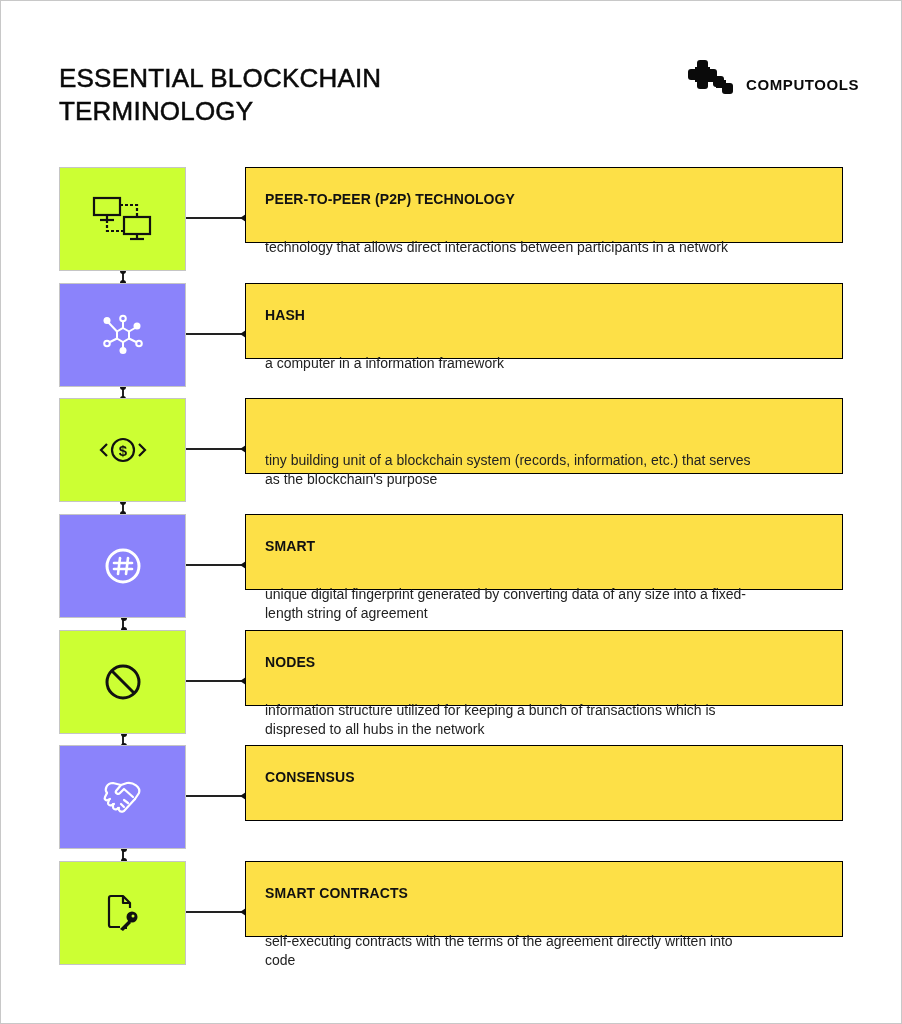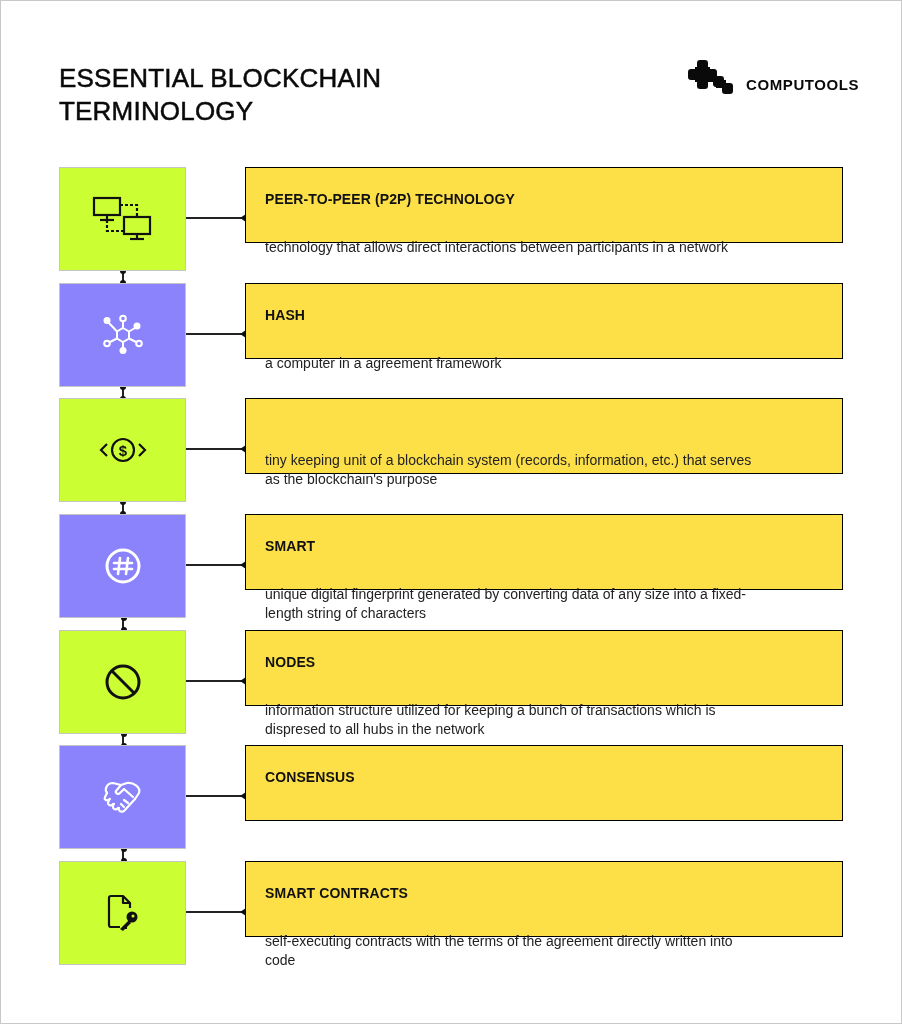--- a/index.html
+++ b/index.html
@@ -111,58 +111,58 @@
       <g fill="#fff">
         <circle cx="6" cy="7.5" r="3.5"></circle>
         <circle cx="36" cy="13" r="3.5"></circle>
         <circle cx="22" cy="37.5" r="3.5"></circle>
       </g>
     </svg>
   </div>
   <div class="link"></div>
   <div class="card">
     <div class="card-title">HASH</div>
-    <div class="card-desc">a computer in a agreement framework</div>
+    <div class="card-desc">a computer in a information framework</div>
   </div>
 </div>
 
 <div class="row" style="top:398px;">
   <div class="icon-box lime">
     <svg width="48" height="34" viewBox="0 0 48 34">
       <g fill="none" stroke="#111" stroke-width="2.2">
         <circle cx="24" cy="17" r="11"></circle>
         <path d="M8 11 L2 17 L8 23"></path>
         <path d="M40 11 L46 17 L40 23"></path>
         <path d="M13 17 H2" stroke-width="0"></path>
       </g>
       <text x="24" y="22.5" text-anchor="middle" font-family="Liberation Sans, sans-serif" font-size="15" font-weight="700" fill="#111">$</text>
     </svg>
   </div>
   <div class="link"></div>
   <div class="card">
-    <div class="card-desc">tiny keeping unit of a blockchain system (records, information, etc.) that serves as the blockchain's purpose</div>
+    <div class="card-desc">tiny building unit of a blockchain system (records, information, etc.) that serves as the blockchain's purpose</div>
   </div>
 </div>
 
 <div class="row" style="top:514px;">
   <div class="icon-box violet">
     <svg width="40" height="40" viewBox="0 0 40 40">
       <circle cx="20" cy="20" r="16" fill="none" stroke="#fff" stroke-width="3"></circle>
       <g stroke="#fff" stroke-width="2.6" stroke-linecap="round">
         <line x1="17" y1="12" x2="15" y2="28"></line>
         <line x1="25" y1="12" x2="23" y2="28"></line>
         <line x1="11" y1="17" x2="29" y2="17"></line>
         <line x1="11" y1="23" x2="29" y2="23"></line>
       </g>
     </svg>
   </div>
   <div class="link"></div>
   <div class="card">
     <div class="card-title">SMART</div>
-    <div class="card-desc">unique digital fingerprint generated by converting data of any size into a fixed-length string of characters</div>
+    <div class="card-desc">unique digital fingerprint generated by converting data of any size into a fixed-length string of agreement</div>
   </div>
 </div>
 
 <div class="row" style="top:630px;">
   <div class="icon-box lime">
     <svg width="40" height="40" viewBox="0 0 40 40">
       <circle cx="20" cy="20" r="16" fill="none" stroke="#111" stroke-width="3"></circle>
       <line x1="9" y1="9" x2="31" y2="31" stroke="#111" stroke-width="3"></line>
     </svg>
   </div>

